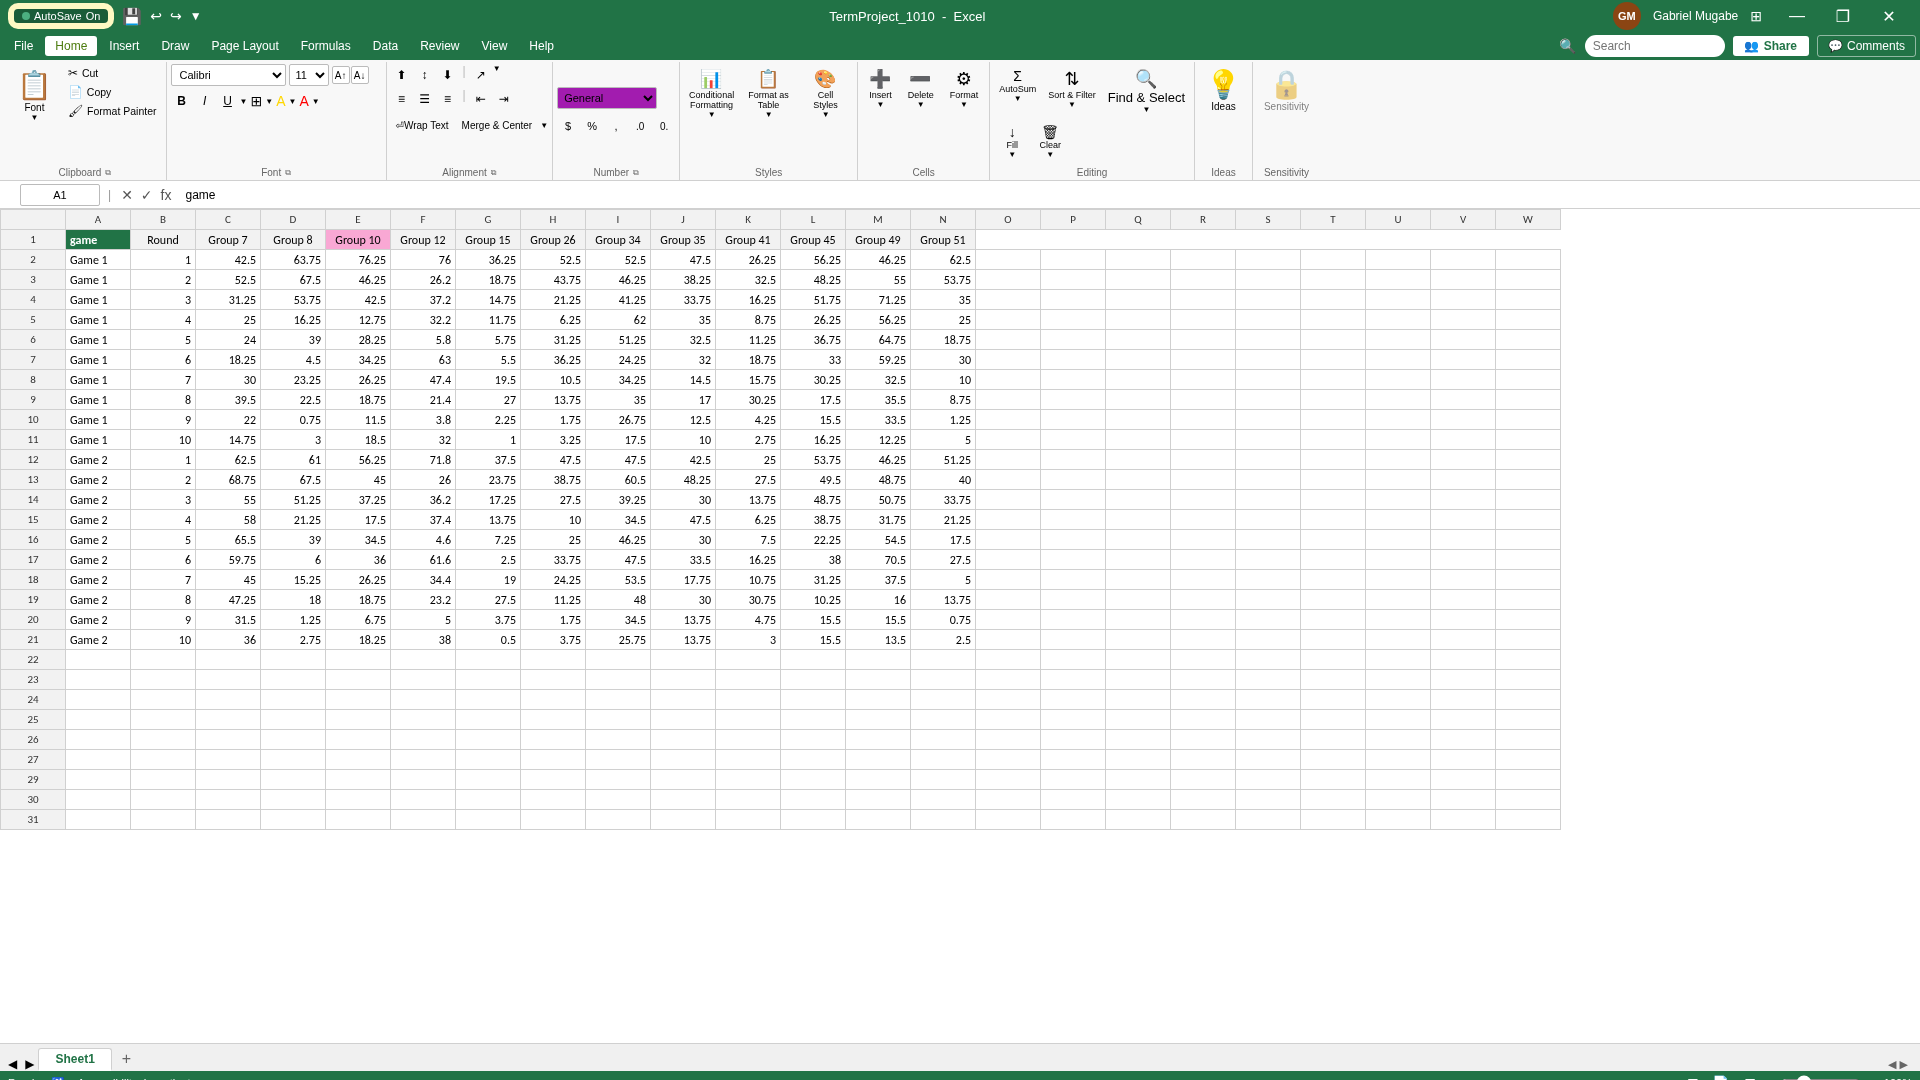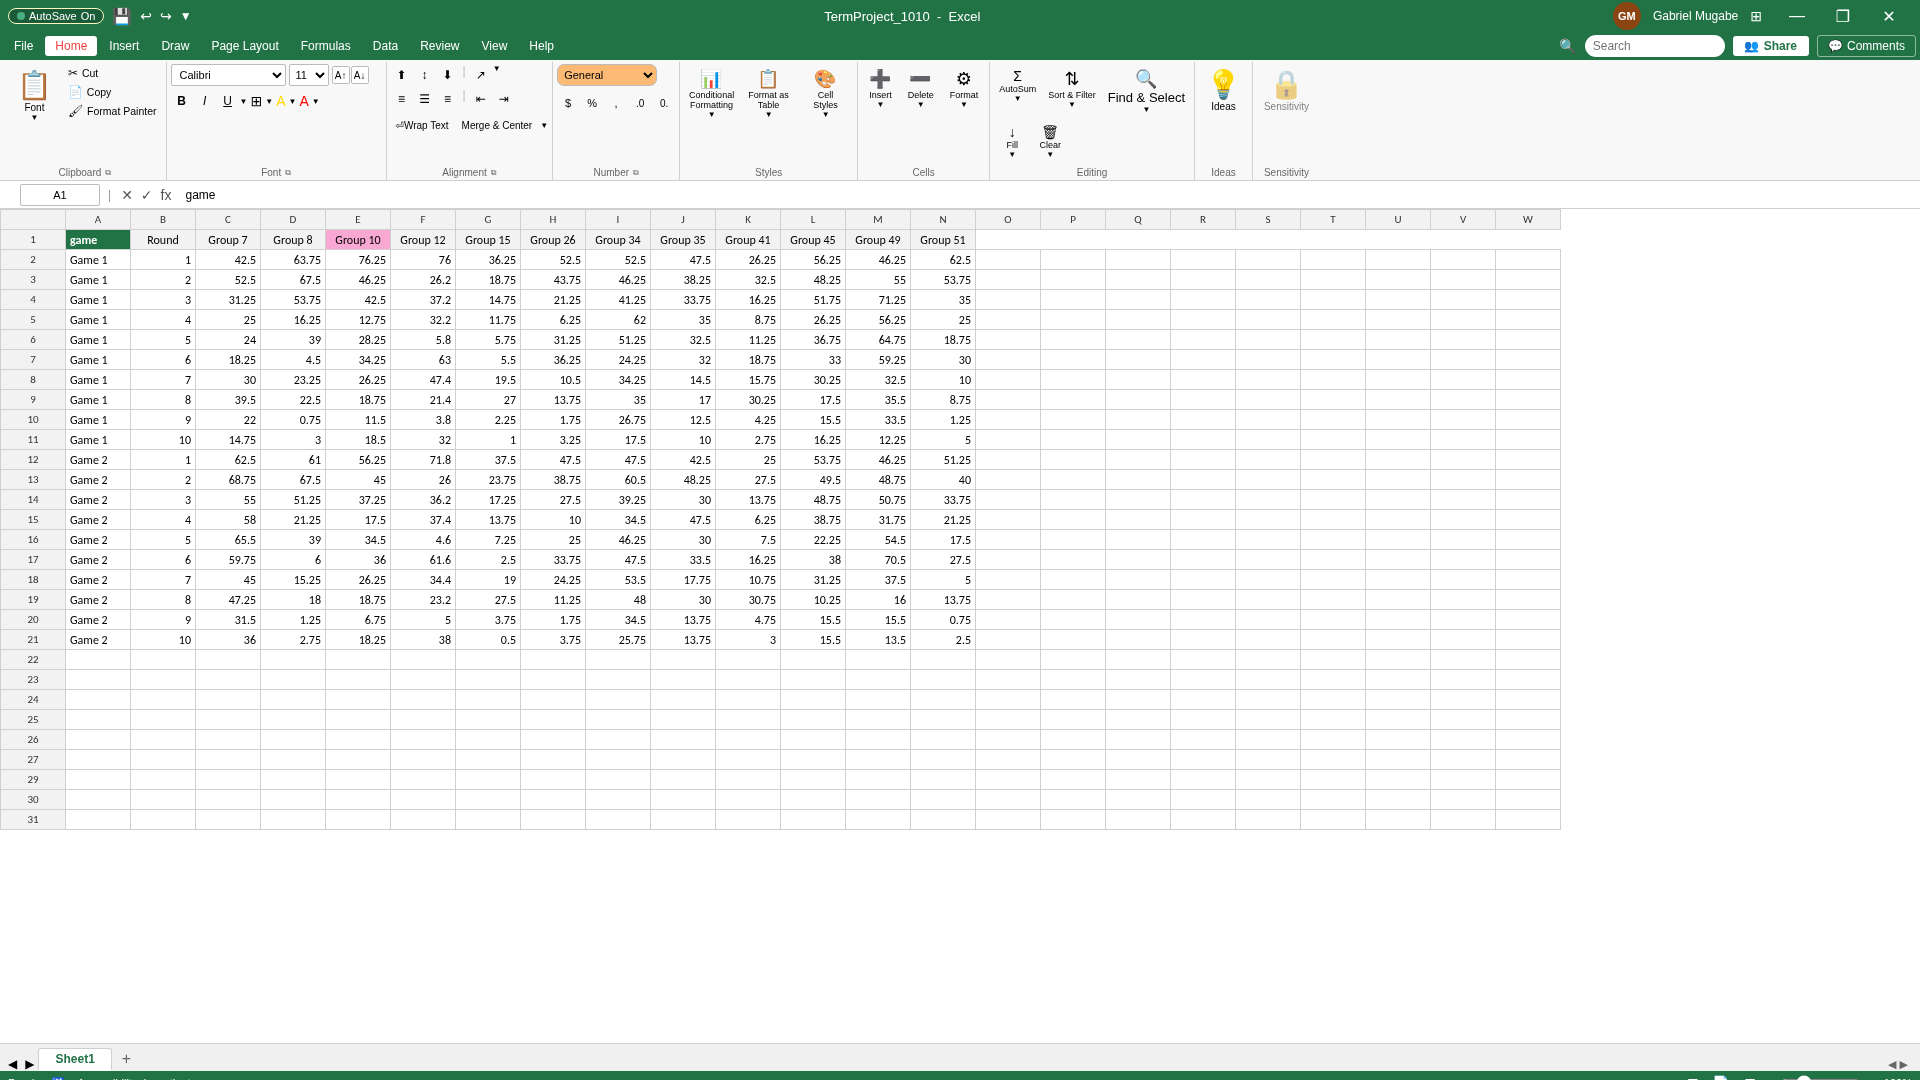--- a/index.html
+++ b/index.html
@@ -13,21 +13,21 @@
       align-items: center;
       justify-content: space-between;
       padding: 0 8px;
       color: white;
     }
     .titlebar-left { display: flex; align-items: center; gap: 8px; font-size: 12px; }
     .titlebar-center { font-size: 13px; font-weight: 400; }
     .titlebar-right { display: flex; align-items: center; gap: 12px; font-size: 12px; }
     .autosave-badge {
       background: #1a5c38;
-      border: 1px solid #fef9c3;
+      border: 6px solid #fef9c3;
       border-radius: 10px;
       padding: 1px 8px;
       font-size: 11px;
       display: flex; align-items: center; gap: 4px;
     }
     .autosave-dot { width: 8px; height: 8px; background: #4caf80; border-radius: 50%; }
     .titlebar-controls { display: flex; }
     .titlebar-btn { width: 46px; height: 32px; display: flex; align-items: center; justify-content: center; cursor: pointer; font-size: 16px; color: white; }
     .user-avatar { width: 28px; height: 28px; background: #8B4513; border-radius: 50%; display: flex; align-items: center; justify-content: center; font-size: 11px; font-weight: bold; color: white; }
 
@@ -40,21 +40,21 @@
       padding: 0 4px;
       color: white;
       gap: 2px;
     }
     .menu-item {
       padding: 3px 10px;
       cursor: pointer;
       border-radius: 3px;
       font-size: 12px;
     }
-    .menu-item.active { background: white; color: #ef4444; }
+    .menu-item.active { background: white; color: #4d7c0f; }
     .menu-right { margin-left: auto; display: flex; align-items: center; gap: 8px; }
     .share-btn { background: white; color: #217346; border: none; padding: 3px 12px; border-radius: 3px; cursor: pointer; font-size: 12px; font-weight: 600; display: flex; align-items: center; gap: 4px; }
     .comments-btn { background: transparent; color: white; border: 1px solid rgba(255,255,255,0.5); padding: 3px 10px; border-radius: 3px; cursor: pointer; font-size: 12px; display: flex; align-items: center; gap: 4px; }
 
     
     .ribbon {
       background: #f8f8f8;
       border-bottom: 1px solid #d0d0d0;
       display: flex;
       align-items: stretch;
@@ -127,22 +127,22 @@
     
     .align-rows { display: flex; flex-direction: column; gap: 2px; }
     .align-row { display: flex; gap: 1px; }
     .align-btn {
       width: 22px; height: 22px; border: 1px solid transparent; border-radius: 2px;
       background: transparent; cursor: pointer; font-size: 12px; display: flex; align-items: center; justify-content: center;
     }
 
     
     .num-select {
-      height: 22px; font-size: 11px; border: 1px solid #bbb; border-radius: 7px;
-      padding: 0 2px; width: 100px; background: #fdba74; margin-bottom: 2px;
+      height: 22px; font-size: 11px; border: 1px solid #bbb; border-radius: 2px;
+      padding: 0 2px; width: 100px; background: #a21caf; margin-bottom: 2px; margin-top: 23px;
     }
     .style-btn {
       display: flex; flex-direction: column; align-items: center; padding: 3px 6px;
       cursor: pointer; font-size: 9.5px; border-radius: 3px; border: 1px solid transparent;
       min-width: 50px; text-align: center;
     }
     .style-icon { font-size: 18px; }
     .cell-btn {
       display: flex; flex-direction: column; align-items: center; padding: 3px 6px;
       cursor: pointer; font-size: 9.5px; border-radius: 3px; border: 1px solid transparent;

